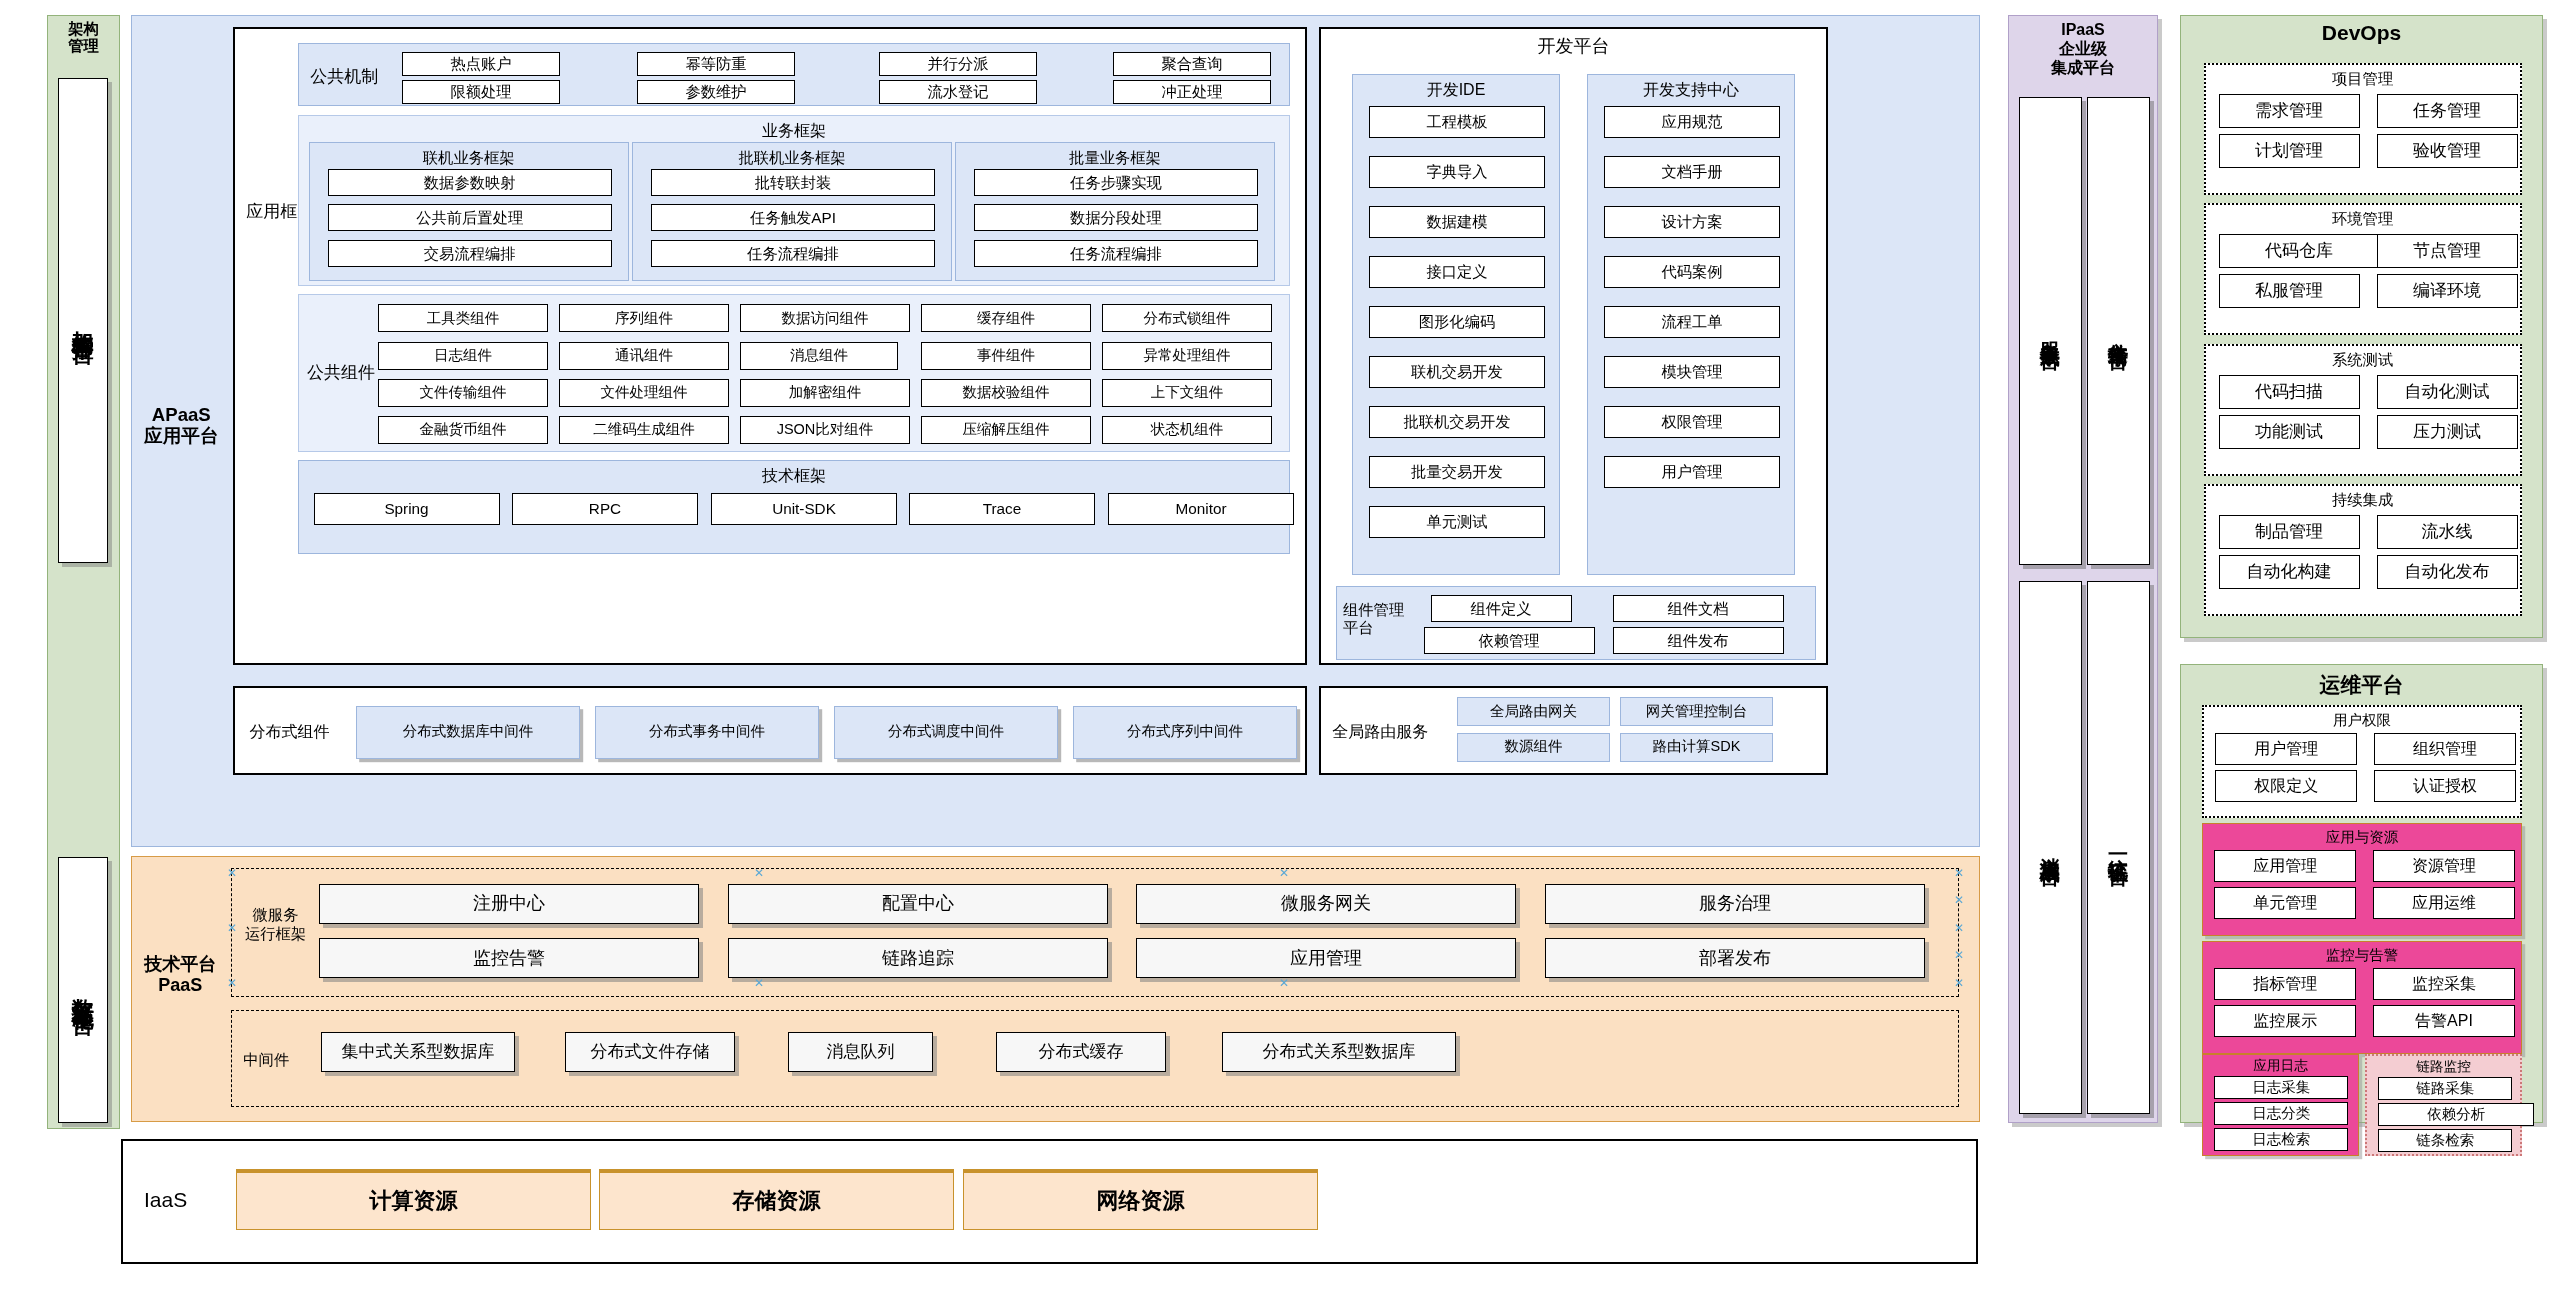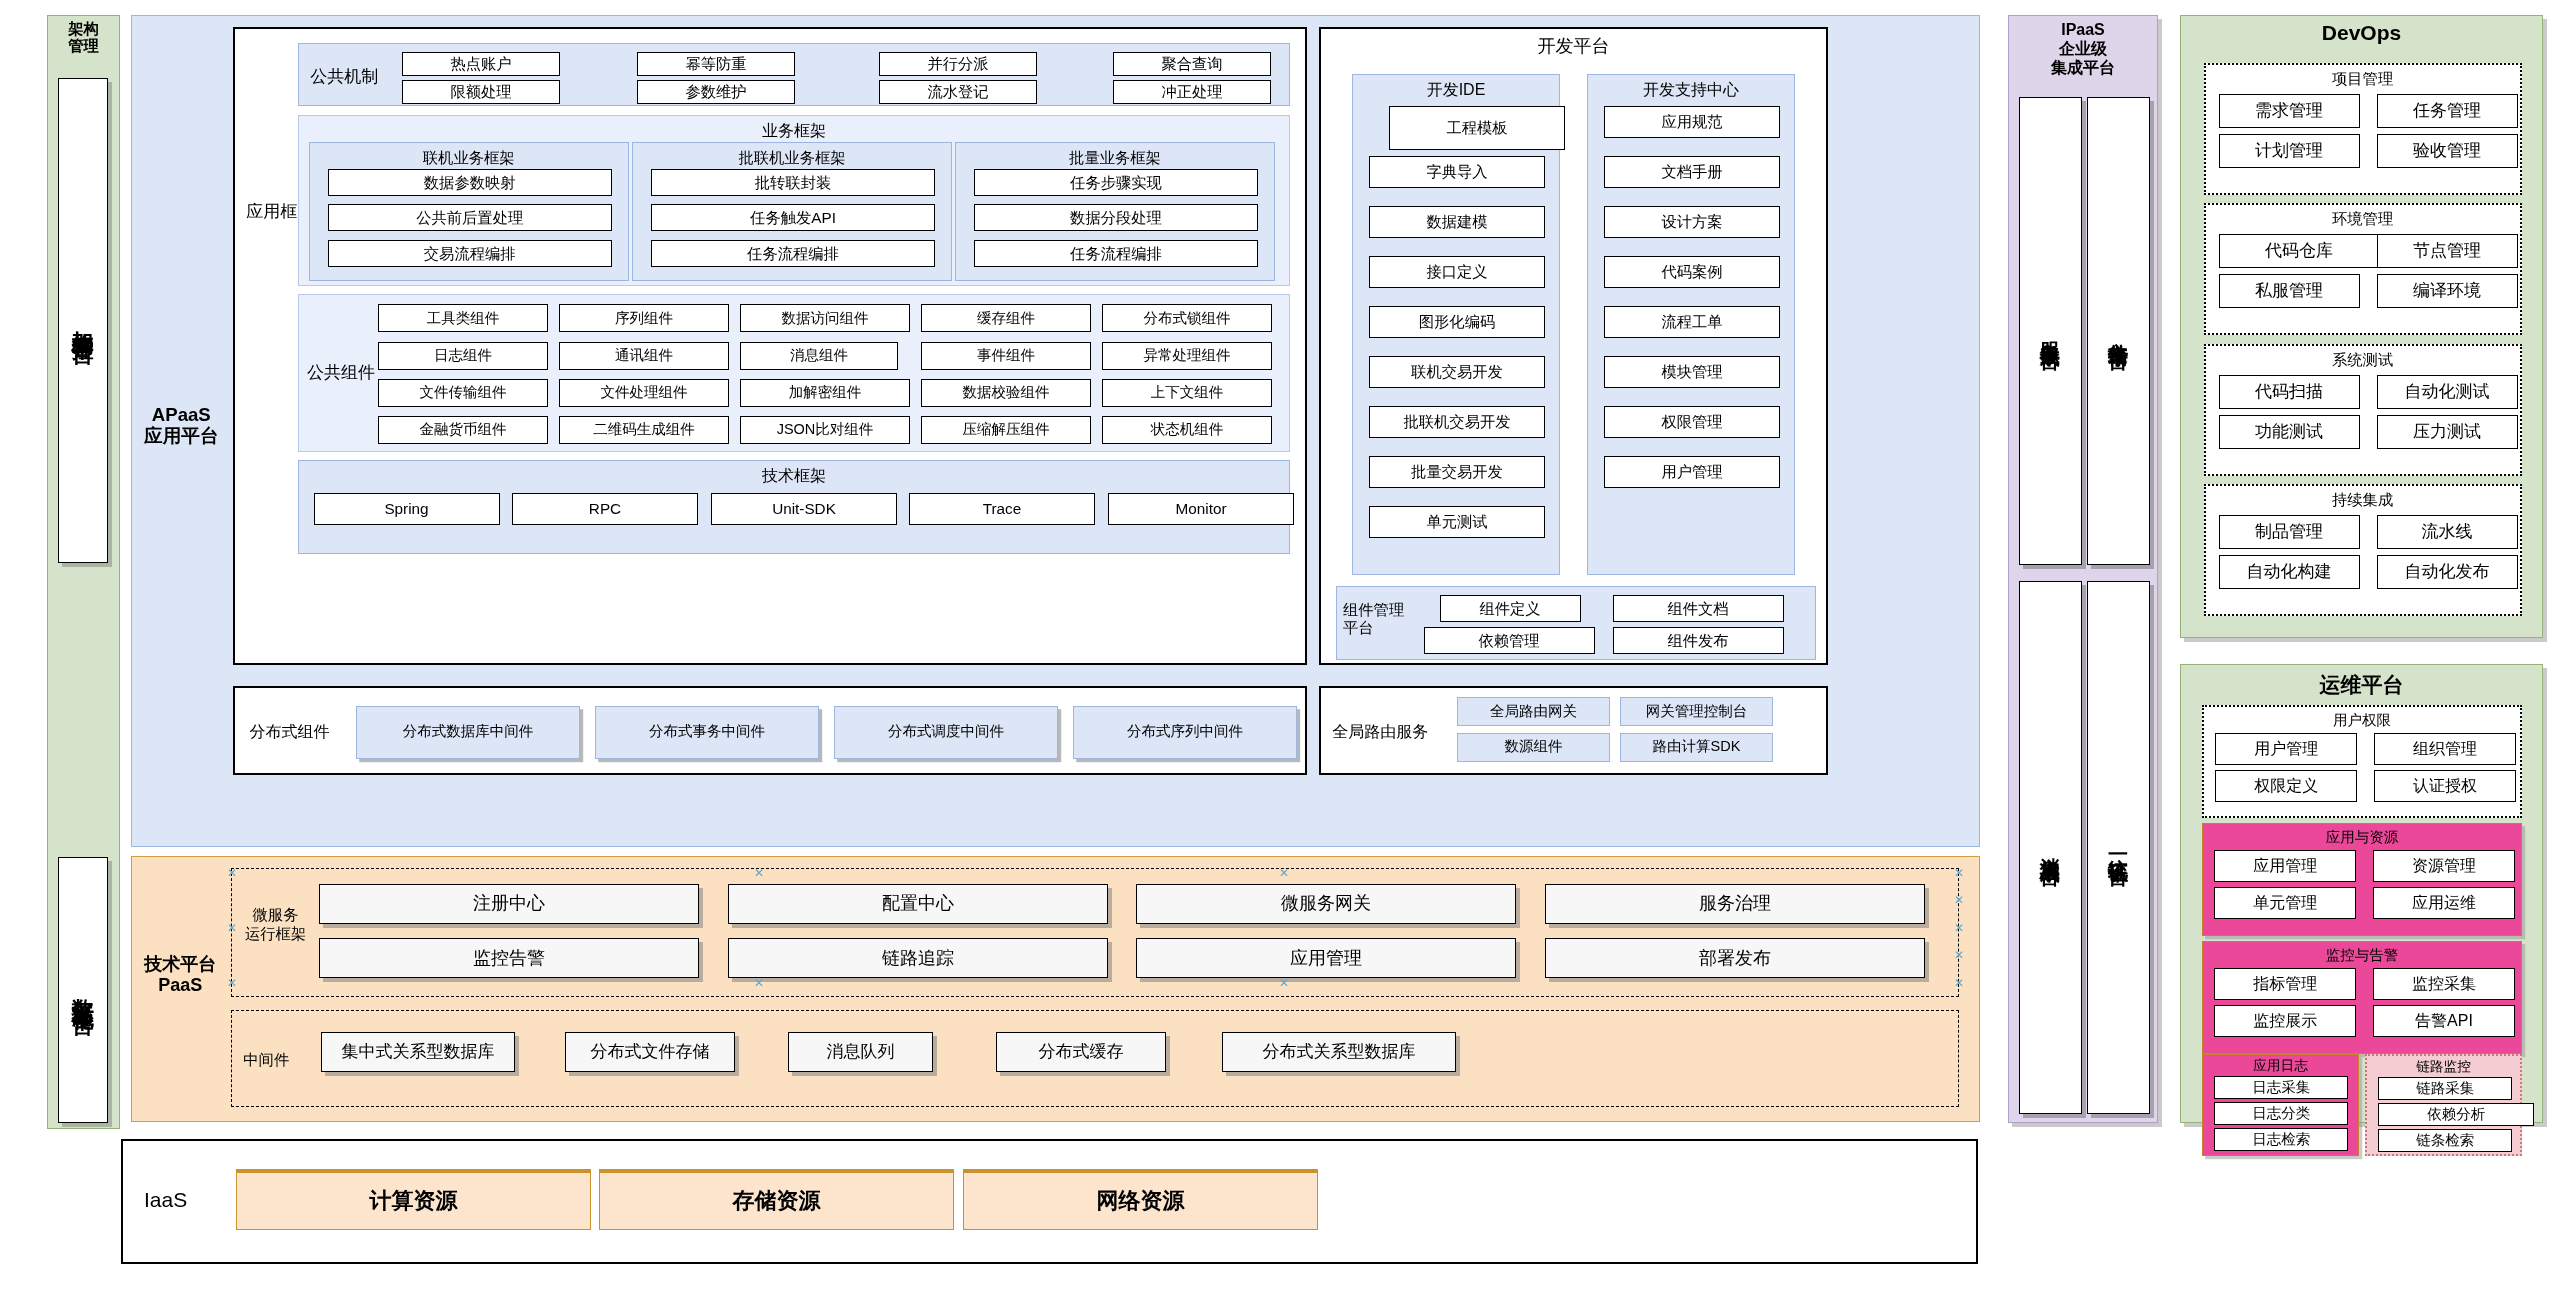--- a/index.html
+++ b/index.html
@@ -176,21 +176,21 @@
           <div class="leaf" style="position: absolute; left: 213px; top: 32px; width: 186px; height: 32px;">RPC</div>
           <div class="leaf" style="position: absolute; left: 412px; top: 32px; width: 186px; height: 32px;">Unit-SDK</div>
           <div class="leaf" style="position: absolute; left: 610px; top: 32px; width: 186px; height: 32px;">Trace</div>
           <div class="leaf" style="position: absolute; left: 809px; top: 32px; width: 186px; height: 32px;">Monitor</div>
         </div>
       </div>
       <div style="position: absolute; left: 1187px; top: 11.3px; width: 509px; height: 638px; background: rgb(255, 255, 255); border: 2.4px solid rgb(0, 0, 0);">
         <div class="hdr" style="font-size: 18px;">开发平台</div>
         <div class="bluefill" style="position: absolute; left: 31px; top: 45px; width: 208px; height: 501px;">
           <div class="hdr" style="font-size: 16px;">开发IDE</div>
-          <div class="leaf" style="position: absolute; left: 16px; top: 31px; width: 176px; height: 44px; margin-left: 20px;">工程模板</div>
+          <div class="leaf" style="position: absolute; left: 16px; top: 31px; width: 176px; height: 32px;">工程模板</div>
           <div class="leaf" style="position: absolute; left: 16px; top: 81px; width: 176px; height: 32px;">字典导入</div>
           <div class="leaf" style="position: absolute; left: 16px; top: 131px; width: 176px; height: 32px;">数据建模</div>
           <div class="leaf" style="position: absolute; left: 16px; top: 181px; width: 176px; height: 32px;">接口定义</div>
           <div class="leaf" style="position: absolute; left: 16px; top: 231px; width: 176px; height: 32px;">图形化编码</div>
           <div class="leaf" style="position: absolute; left: 16px; top: 281px; width: 176px; height: 32px;">联机交易开发</div>
           <div class="leaf" style="position: absolute; left: 16px; top: 331px; width: 176px; height: 32px;">批联机交易开发</div>
           <div class="leaf" style="position: absolute; left: 16px; top: 381px; width: 176px; height: 32px;">批量交易开发</div>
           <div class="leaf" style="position: absolute; left: 16px; top: 431px; width: 176px; height: 32px;">单元测试</div>
         </div>
         <div class="bluefill" style="position: absolute; left: 266px; top: 45px; width: 208px; height: 501px;">
@@ -199,21 +199,21 @@
           <div class="leaf" style="position: absolute; left: 16px; top: 81px; width: 176px; height: 32px;">文档手册</div>
           <div class="leaf" style="position: absolute; left: 16px; top: 131px; width: 176px; height: 32px;">设计方案</div>
           <div class="leaf" style="position: absolute; left: 16px; top: 181px; width: 176px; height: 32px;">代码案例</div>
           <div class="leaf" style="position: absolute; left: 16px; top: 231px; width: 176px; height: 32px;">流程工单</div>
           <div class="leaf" style="position: absolute; left: 16px; top: 281px; width: 176px; height: 32px;">模块管理</div>
           <div class="leaf" style="position: absolute; left: 16px; top: 331px; width: 176px; height: 32px;">权限管理</div>
           <div class="leaf" style="position: absolute; left: 16px; top: 381px; width: 176px; height: 32px;">用户管理</div>
         </div>
         <div class="bluefill" style="position: absolute; left: 14.5px; top: 557px; width: 480px; height: 74px;">
           <div style="position: absolute; left: 6.5px; top: 14.5px; width: 74px; font-size: 15.3px; line-height: 1.15;">组件管理<br>平台</div>
-          <div class="leaf" style="position: absolute; left: 103px; top: 8px; width: 141px; height: 27.5px; text-align: center;">组件定义</div>
+          <div class="leaf" style="position: absolute; left: 94px; top: 8px; width: 141px; height: 27.5px; text-align: center;">组件定义</div>
           <div class="leaf" style="position: absolute; left: 276px; top: 8px; width: 171px; height: 27.5px;">组件文档</div>
           <div class="leaf" style="position: absolute; left: 87px; top: 40px; width: 171px; height: 27.5px;">依赖管理</div>
           <div class="leaf" style="position: absolute; left: 276px; top: 40px; width: 171px; height: 27.5px;">组件发布</div>
         </div>
       </div>
       <div style="position: absolute; left: 101px; top: 670px; width: 1074px; height: 89px; background: rgb(255, 255, 255); border: 2.4px solid rgb(0, 0, 0);">
         <div style="position: absolute; left: 14.5px; top: 34px; font-size: 16px;">分布式组件</div>
         <div class="leafblue leafshadow" style="position: absolute; left: 121px; top: 18px; width: 224px; height: 53px;">分布式数据库中间件</div>
         <div class="leafblue leafshadow" style="position: absolute; left: 360px; top: 18px; width: 224px; height: 53px;">分布式事务中间件</div>
         <div class="leafblue leafshadow" style="position: absolute; left: 599px; top: 18px; width: 224px; height: 53px;">分布式调度中间件</div>

